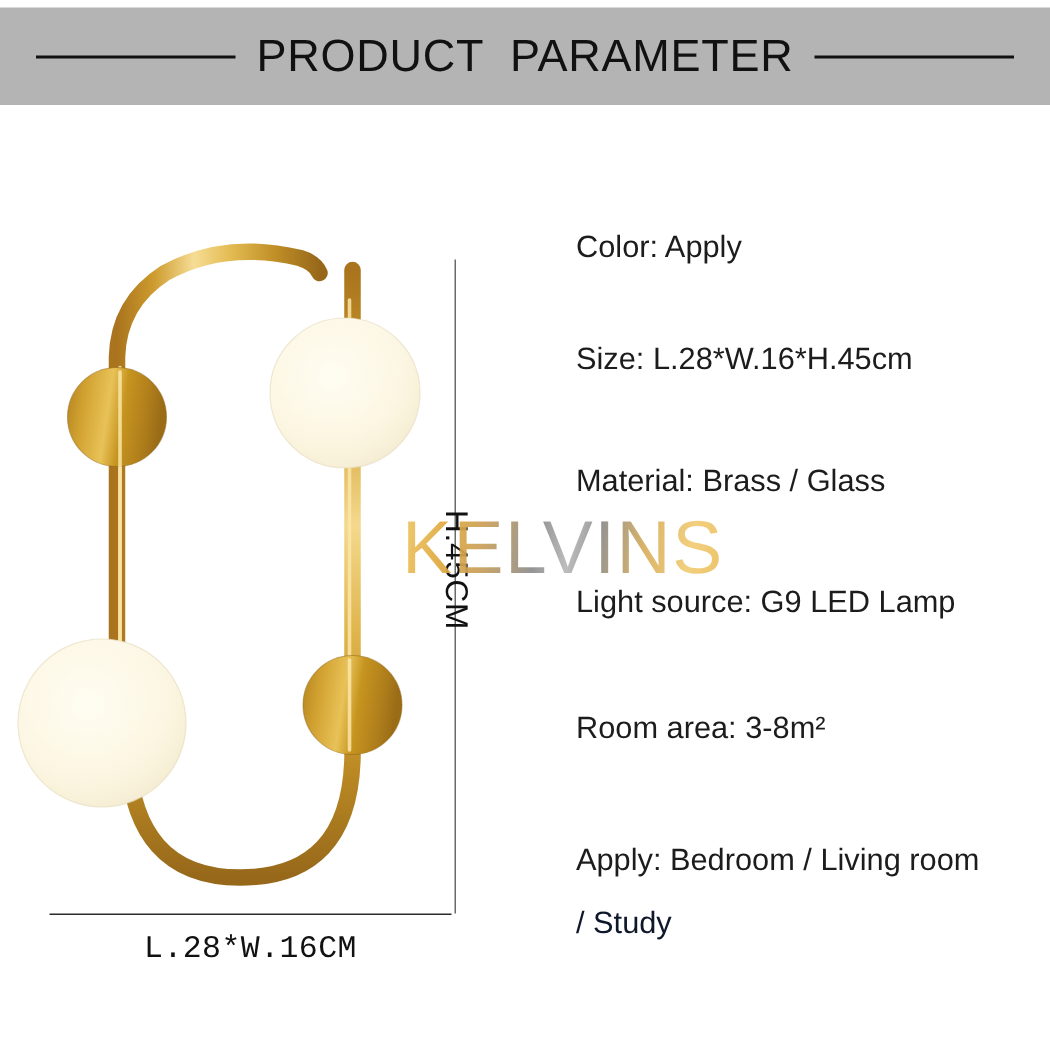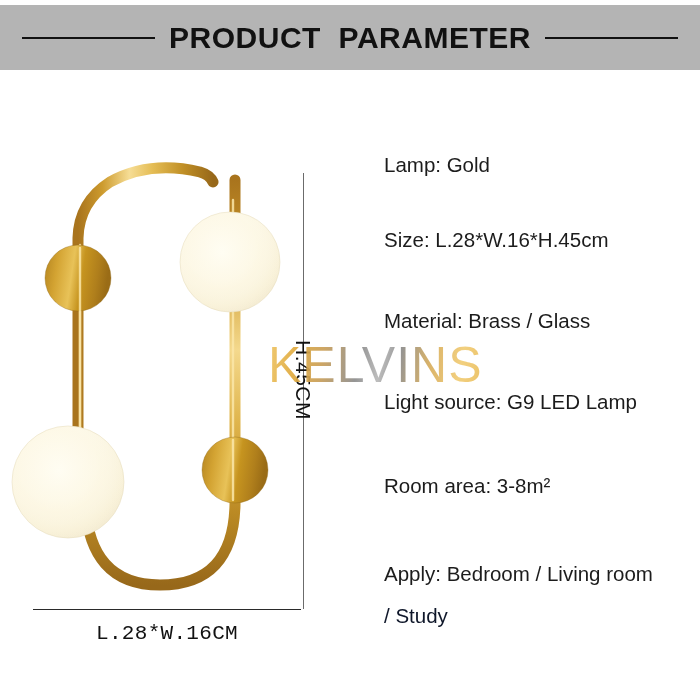--- a/index.html
+++ b/index.html
@@ -35,21 +35,21 @@
     border-top: 2px solid #111111;
     flex: 0 0 auto;
   }
   .banner-rule.left  { width: 133px; margin-right: 14px; }
   .banner-rule.right { width: 133px; margin-left: 14px; }
   .banner-title {
     font-size: 30px;
     letter-spacing: 0.5px;
     color: #111111;
     white-space: pre;
-    font-weight: 700;
+    font-weight: 400;
   }
 
   
   .product-figure {
     position: absolute;
     left: 0;
     top: 140px;
     width: 300px;
     height: 470px;
   }
@@ -237,21 +237,21 @@
   </div>
 
   <div class="dim-v-line"></div>
   <div class="dim-v-label">H.45CM</div>
   <div class="dim-h-line"></div>
   <div class="dim-h-label">L.28*W.16CM</div>
 
   <div class="watermark">KELVINS</div>
 
   <div class="specs">
-    <div class="spec-line">Lamp: Gold</div>
+    <div class="spec-line">Color: Apply</div>
     <div class="spec-gap-1"></div>
     <div class="spec-line">Size: L.28*W.16*H.45cm</div>
     <div class="spec-gap-2"></div>
     <div class="spec-line">Material: Brass / Glass</div>
     <div class="spec-gap-3"></div>
     <div class="spec-line">Light source: G9 LED Lamp</div>
     <div class="spec-gap-4"></div>
     <div class="spec-line">Room area: 3-8m²</div>
     <div class="spec-gap-5"></div>
     <div class="spec-line">Apply: Bedroom / Living room</div>

